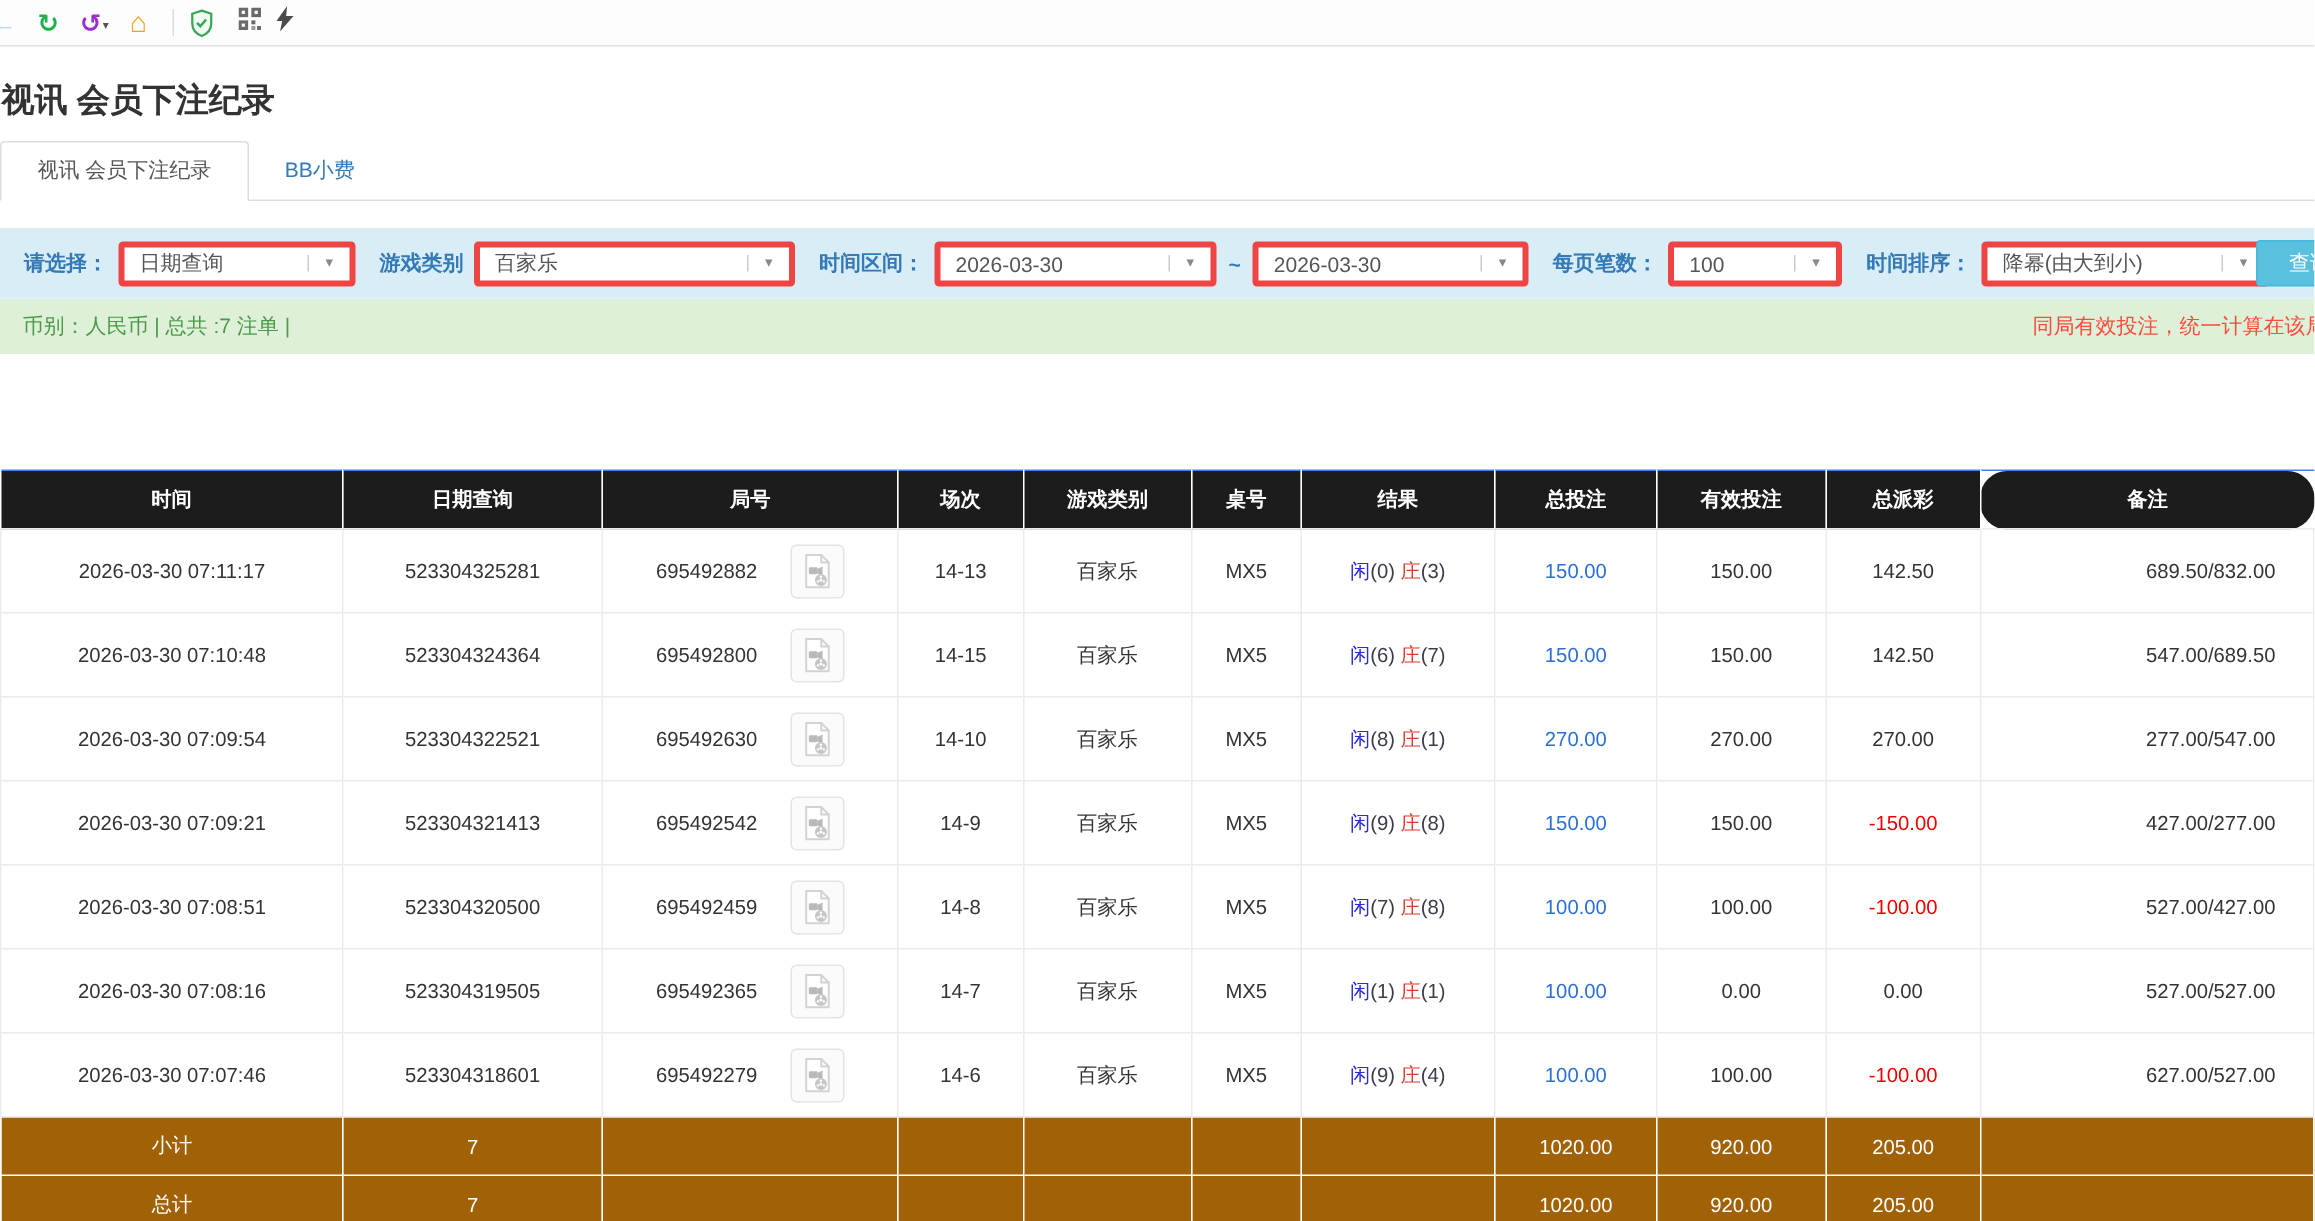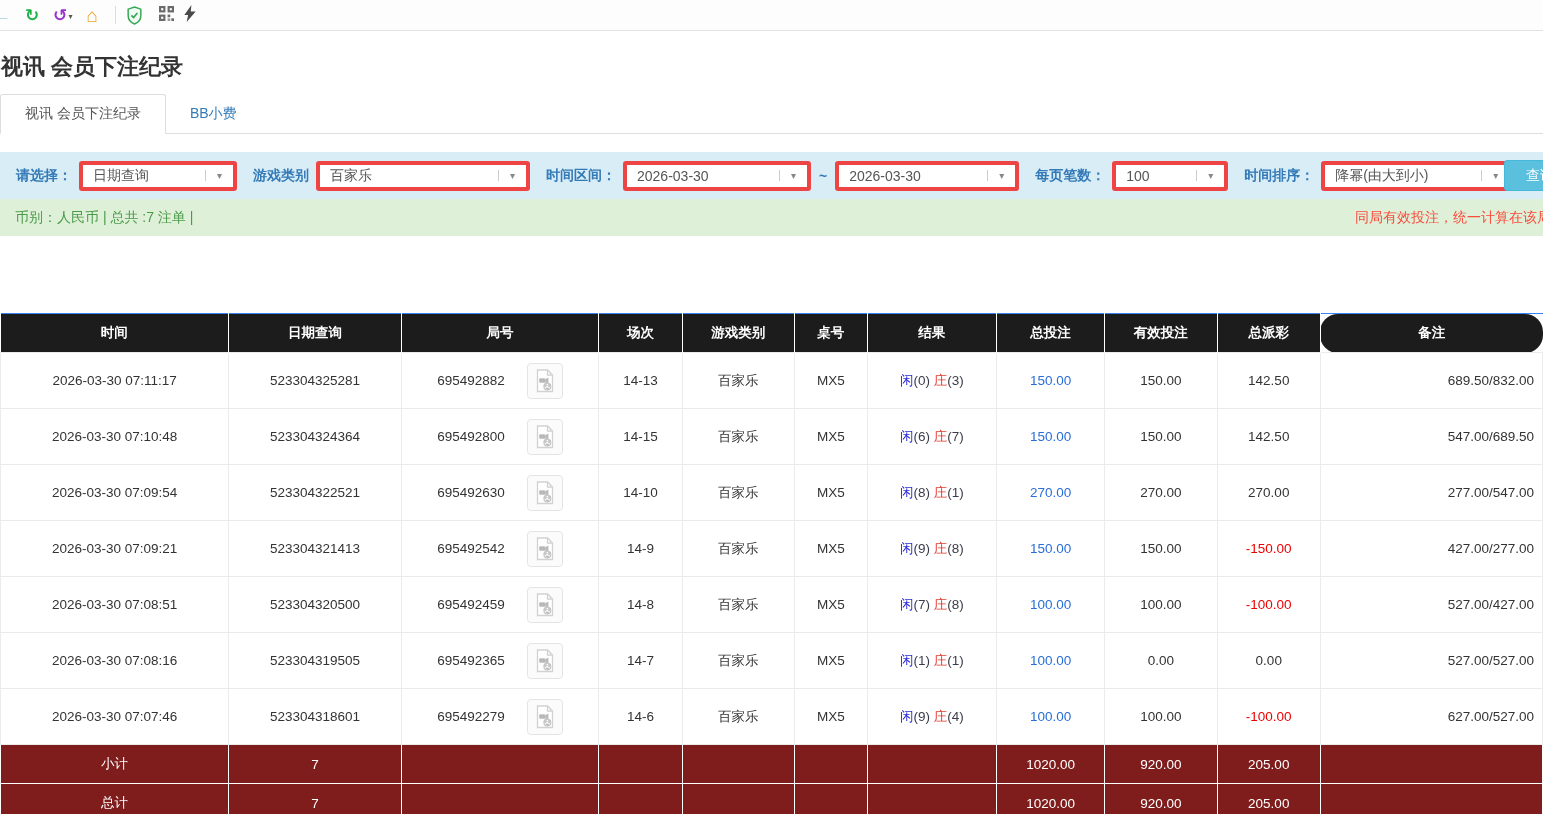--- a/index.html
+++ b/index.html
@@ -73,34 +73,34 @@
   }
   table.bets thead th{
     background:#1c1c1c;color:#fff;font-weight:bold;height:36px;
     border-right:1px solid #fff;border-top:1px solid #3b82f6;
   }
   table.bets thead th:last-child{border-right:none;border-radius:18px;}
   table.bets tbody td{
     background:#fff;border:1px solid #ebebeb;height:53px;
     text-align:center;color:#333;
   }
-  table.bets tbody td.remark, table.bets tfoot td.remark{text-align:right;padding-right:8px;}
+  table.bets tbody td.remark, table.bets tfoot td.remark{text-align:right;padding-right:25px;}
   .round-cell{display:inline-flex;align-items:center;gap:22px;justify-content:center;}
   .vid-btn{
     display:inline-flex;align-items:center;justify-content:center;
     width:34px;height:34px;background:#fbfbfb;border:1px solid #e4e4e4;
     border-radius:4px;cursor:pointer;
   }
   .res-p{color:#2a2ad9;}
   .res-b{color:#e03a30;}
   .res-n{color:#3c3c4a;}
   .amt-link{color:#2a6fd6;cursor:pointer;}
   .neg{color:#ef0000;}
   table.bets tfoot td{
-    background:#7f1d1d;color:#fff;height:36px;text-align:center;
+    background:#a16207;color:#fff;height:36px;text-align:center;
     border:1px solid #fff;border-bottom:none;
   }
 </style>
 </head>
 <body>
 
 <div class="browser-bar">
   <span class="nav-ico ico-back">←</span>
   <span class="nav-ico ico-refresh">↻</span>
   <span class="nav-ico ico-undo">↺<span class="undo-caret">▾</span></span>

